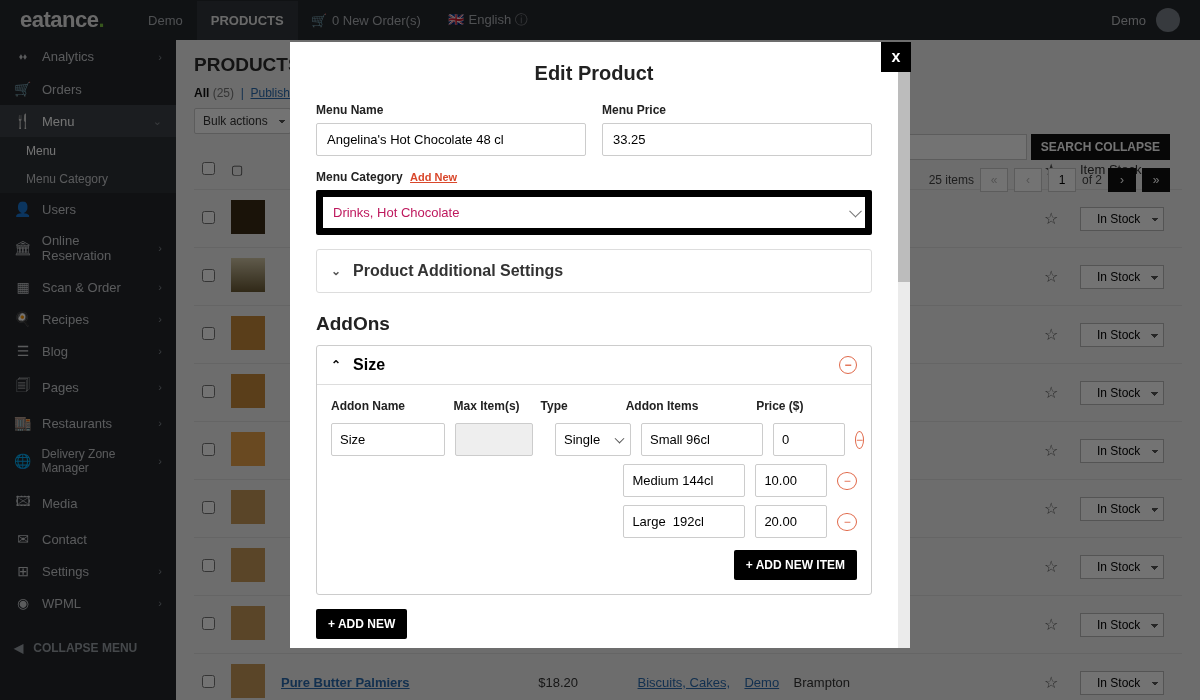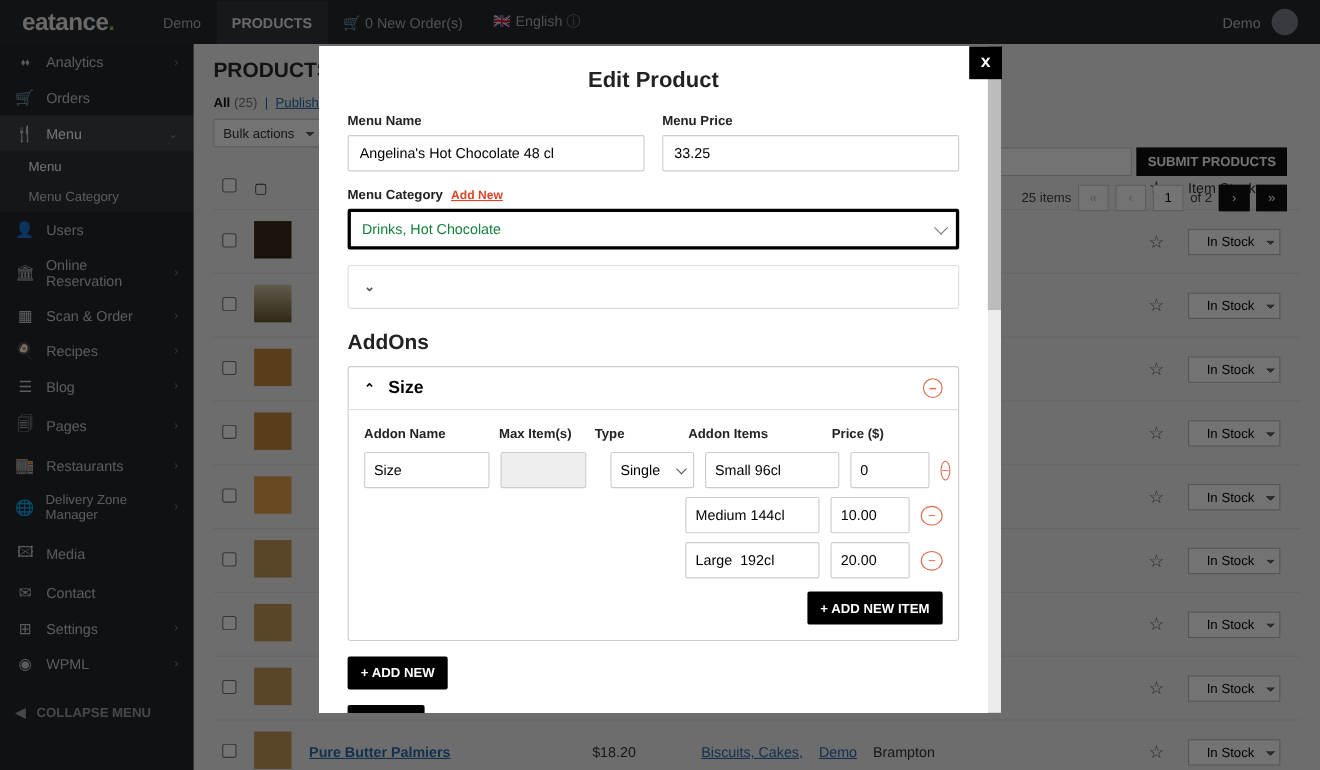--- a/index.html
+++ b/index.html
@@ -53,21 +53,21 @@
   .modal-body { background: #fff; flex: 1; padding: 20px 26px; overflow: auto; position: relative; }
   .modal-scroll { width: 12px; background: #ebebeb; position: relative; }
   .modal-scroll-thumb { position: absolute; left: 0; right: 0; top: 0; height: 240px; background: #bcbcbc; }
   .modal-close { position: absolute; right: -1px; top: 0; width: 30px; height: 30px; background: #000; color: #fff; display: flex; align-items: center; justify-content: center; font-weight: 700; z-index: 21; }
   .modal-title { text-align: center; font-size: 20px; font-weight: 700; color: #222; margin-bottom: 18px; }
   .form-row { display: flex; gap: 16px; margin-bottom: 14px; }
   .form-col { flex: 1; }
   .form-label { font-size: 12px; font-weight: 700; color: #222; margin-bottom: 6px; display: block; }
   .form-label .addnew { color: #d9472b; font-weight: 700; font-size: 11px; margin-left: 4px; text-decoration: underline; }
   .form-input { width: 100%; border: 1px solid #ccc; padding: 8px 10px; font-size: 13px; color: #000000; border-radius: 2px; }
-  .form-select { width: 100%; border: 3px solid #000000; padding: 8px 10px; font-size: 13px; color: #15803d; border-radius: 2px; appearance: none; background: #fff; }
+  .form-select { width: 100%; border: 7px solid #000000; padding: 8px 10px; font-size: 13px; color: #be185d; border-radius: 2px; appearance: none; background: #fff; }
   .select-wrap { position: relative; }
   .select-wrap::after { content: ""; position: absolute; right: 12px; top: 50%; width: 8px; height: 8px; border-right: 1.5px solid #777; border-bottom: 1.5px solid #777; transform: translateY(-70%) rotate(45deg); pointer-events: none; }
   .accordion { border: 1px solid #ddd; border-radius: 3px; }
   .accordion-head { padding: 12px 14px; display: flex; align-items: center; gap: 12px; font-weight: 700; color: #333; }
   .accordion-head .ac-chev { font-size: 12px; color: #555; }
   .section-title { font-size: 19px; font-weight: 700; color: #222; margin: 20px 0 10px; }
   .addon-panel { border: 1px solid #ccc; border-radius: 3px; }
   .addon-head { padding: 10px 14px; display: flex; align-items: center; gap: 12px; font-weight: 700; border-bottom: 1px solid #ddd; }
   .addon-head .rem-circle { margin-left: auto; }
   .rem-circle { width: 18px; height: 18px; border: 1.5px solid #e0694a; border-radius: 50%; display: inline-flex; align-items: center; justify-content: center; color: #e0694a; font-size: 12px; }
@@ -193,21 +193,21 @@
       <span class="page-title">PRODUCTS</span>
       <div class="filter-row">
         <span><b style="color:#111">All</b> <span class="cnt">(25)</span></span> &nbsp;|&nbsp;
         <span class="link-blue"><span>Published</span> <span class="cnt">(2</span></span>
       </div>
       <div class="action-row">
         <select class="select-plain"><option>Bulk actions</option></select>
       </div>
       <div class="search-area">
         <input class="search-input" style="">
-        <button class="search-btn">SUBMIT PRODUCTS</button>
+        <button class="search-btn">SEARCH COLLAPSE</button>
       </div>
       <div class="pager">
         <span>25 items</span>
         <span class="pager-box" style="color:#bbb">«</span>
         <span class="pager-box" style="color:#bbb">‹</span>
         <input class="pager-box" style="text-align: center;" value="1">
         <span>of 2</span>
         <span class="pager-box dark">›</span>
         <span class="pager-box dark">»</span>
       </div>
@@ -332,20 +332,21 @@
     <div>
       <label class="form-label"><span>Menu Category</span> <a class="addnew">Add New</a></label>
       <div class="select-wrap">
         <select class="form-select"><option>Drinks, Hot Chocolate</option></select>
       </div>
     </div>
     <div style="height:14px"></div>
     <div class="accordion">
       <div class="accordion-head">
         <span class="ac-chev">⌄</span>
+        <span>Product Additional Settings</span>
       </div>
     </div>
     <div class="section-title">AddOns</div>
     <div class="addon-panel">
       <div class="addon-head">
         <span style="font-size:12px">⌃</span>
         <span>Size</span>
         <span class="rem-circle">−</span>
       </div>
       <div class="addon-grid">

